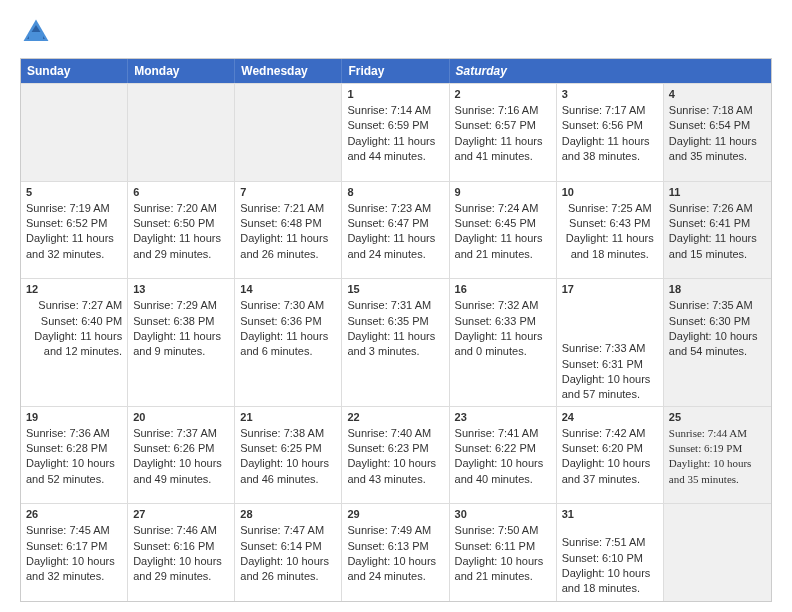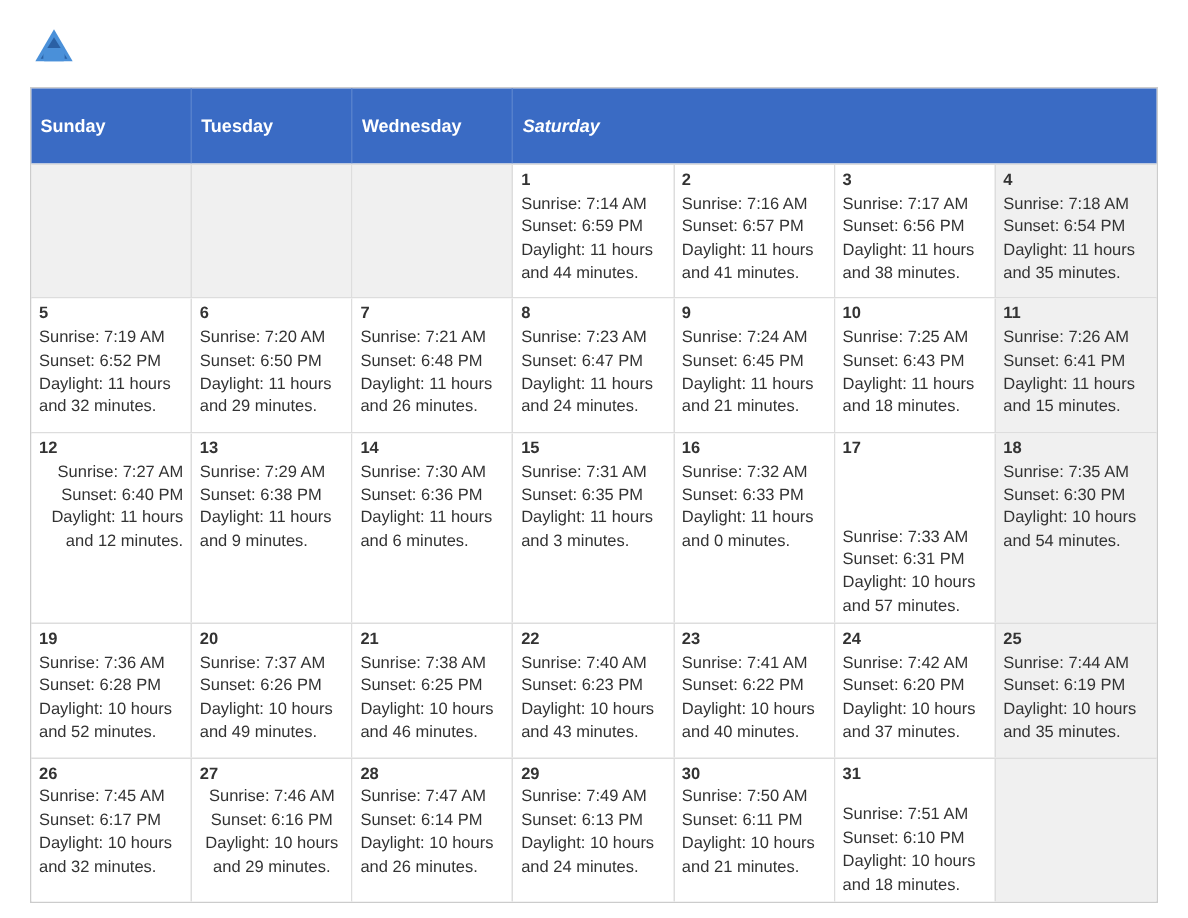--- a/index.html
+++ b/index.html
@@ -62,21 +62,21 @@
     }
     .cal-header-row {
       display: grid;
       grid-template-columns: repeat(7, 1fr);
       background: #3a6bc4;
     }
     .cal-header-cell {
       color: #fff;
       font-size: 12px;
       font-weight: bold;
-      padding: 18px 6px;
+      padding: 5px 6px;
       text-align: left;
       border-right: 1px solid #5580cc;
     }
     .cal-header-cell:last-child { border-right: none; font-style: italic; }
     .cal-body {
       flex: 1;
       display: flex;
       flex-direction: column;
     }
     .cal-row {
@@ -126,22 +126,23 @@
     </div>
     <div class="title-block">
       <div class="month-title"></div>
       <div class="location-title"></div>
     </div>
   </div>
 
   <div class="calendar">
     <div class="cal-header-row">
     <div class="cal-header-cell">Sunday</div>
-        <div class="cal-header-cell">Tuesday</div>
+        <div class="cal-header-cell">Monday</div>
         <div class="cal-header-cell">Wednesday</div>
+        <div class="cal-header-cell">Friday</div>
         <div class="cal-header-cell">Saturday</div>
       </div>
     <div class="cal-body">
     <div class="cal-row">
           <div class="cal-cell shaded empty"></div>
           <div class="cal-cell shaded empty"></div>
           <div class="cal-cell shaded empty"></div>
           <div class="cal-cell">
             <div class="day-num">1</div>
             <div class="cell-text" style="white-space: pre-line;">Sunrise: 7:14 AM
@@ -202,21 +203,21 @@
           </div>
           <div class="cal-cell">
             <div class="day-num">9</div>
             <div class="cell-text" style="white-space: pre-line;">Sunrise: 7:24 AM
 Sunset: 6:45 PM
 Daylight: 11 hours
 and 21 minutes.</div>
           </div>
           <div class="cal-cell">
             <div class="day-num">10</div>
-            <div class="cell-text" style="white-space: pre-line;">Sunrise: 7:25 AM
+            <div class="cell-text" style="white-space: pre-line; text-align: center;">Sunrise: 7:25 AM
 Sunset: 6:43 PM
 Daylight: 11 hours
 and 18 minutes.</div>
           </div>
           <div class="cal-cell shaded">
             <div class="day-num">11</div>
             <div class="cell-text" style="white-space: pre-line;">Sunrise: 7:26 AM
 Sunset: 6:41 PM
 Daylight: 11 hours
 and 15 minutes.</div>
@@ -311,37 +312,37 @@
           </div>
           <div class="cal-cell">
             <div class="day-num">24</div>
             <div class="cell-text" style="white-space: pre-line;">Sunrise: 7:42 AM
 Sunset: 6:20 PM
 Daylight: 10 hours
 and 37 minutes.</div>
           </div>
           <div class="cal-cell shaded">
             <div class="day-num">25</div>
-            <div class="cell-text" style="white-space: pre-line;">Sunrise: 7:44 AM
+            <div class="cell-text" style="white-space: pre-line; font-family: Liberation Serif, serif;">Sunrise: 7:44 AM
 Sunset: 6:19 PM
 Daylight: 10 hours
 and 35 minutes.</div>
           </div>
         </div>
         <div class="cal-row">
           <div class="cal-cell">
             <div class="day-num">26</div>
             <div class="cell-text" style="white-space: pre-line;">Sunrise: 7:45 AM
 Sunset: 6:17 PM
 Daylight: 10 hours
 and 32 minutes.</div>
           </div>
           <div class="cal-cell">
             <div class="day-num">27</div>
-            <div class="cell-text" style="white-space: pre-line; text-align: center;">Sunrise: 7:46 AM
+            <div class="cell-text" style="white-space: pre-line;">Sunrise: 7:46 AM
 Sunset: 6:16 PM
 Daylight: 10 hours
 and 29 minutes.</div>
           </div>
           <div class="cal-cell">
             <div class="day-num">28</div>
             <div class="cell-text" style="white-space: pre-line;">Sunrise: 7:47 AM
 Sunset: 6:14 PM
 Daylight: 10 hours
 and 26 minutes.</div>

